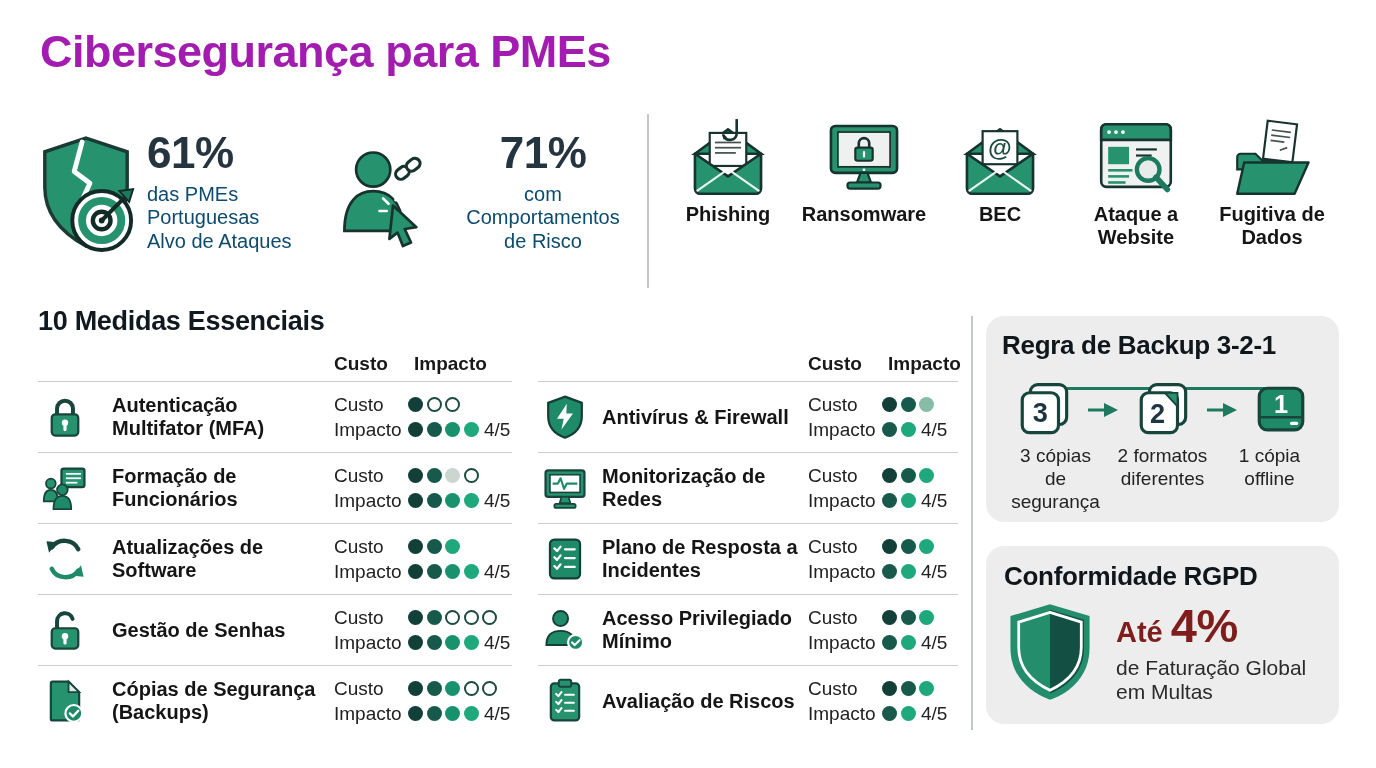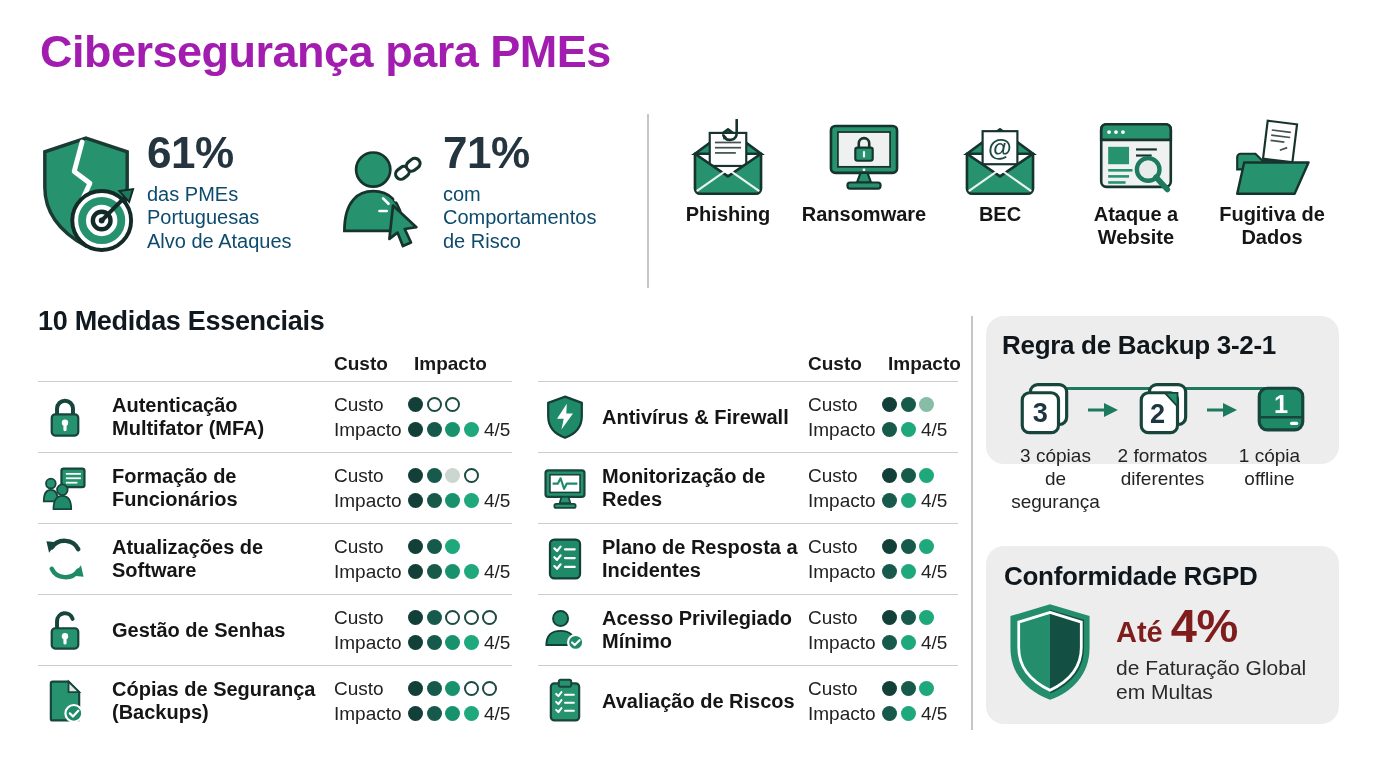--- a/index.html
+++ b/index.html
@@ -10,21 +10,21 @@
   
   .page-title{position:absolute;left:40px;top:26px;font-size:45px;font-weight:800;
               color:#a21caf;letter-spacing:-0.5px;}
 
   
   .stats-list{position:absolute;left:35px;top:131px;display:flex;}
   .stat{display:flex;align-items:flex-start;}
   .stat-icon-1 svg{width:102px;height:128px;}
   .stat-icon-2 svg{width:90px;height:114px;margin-top:14px;}
   .stat-text{margin-left:10px;width:192px;}
-  .stat:nth-child(2) .stat-text{margin-left:14px;width:200px;}
+  .stat:nth-child(2) .stat-text{margin-left:14px;width:200px;text-align:center;}
   .stat-value{font-size:44px;font-weight:800;color:#243540;line-height:1.02;letter-spacing:-0.5px;}
   .stat-caption{font-size:20px;color:#0c4a6e;line-height:1.17;white-space:pre-line;margin-top:7px;}
 
   .vdiv{position:absolute;width:2px;background:#c4c7c7;}
   #vdiv1{left:647px;top:114px;height:174px;}
   #vdiv2{left:971px;top:316px;height:414px;}
 
   
   .threats{position:absolute;left:660px;top:110px;width:682px;}
   .threats-title{font-size:28px;font-weight:800;color:#101820;letter-spacing:-0.3px;}
@@ -55,21 +55,21 @@
   #mcol-right .mrates{width:150px;}
   .rline{display:flex;align-items:center;height:25px;}
   .rlabel{flex:0 0 74px;font-size:19px;color:#222;}
   .dots{display:flex;align-items:center;}
   .dot{width:15px;height:15px;border-radius:50%;margin-right:3.5px;box-sizing:border-box;flex:0 0 auto;}
   .dot.empty{background:#fff;border:2.2px solid #1d4a42;}
   .rscore{font-size:19px;color:#222;margin-left:2px;}
 
   
   .panel{position:absolute;left:986px;width:353px;background:#ededed;border-radius:18px;box-sizing:border-box;}
-  #panel-backup{top:316px;height:148px;padding:14px 16px;}
+  #panel-backup{top:316px;height:206px;padding:14px 16px;}
   #panel-rgpd{top:546px;height:178px;padding:15px 18px;}
   .panel-title{font-size:26px;font-weight:800;color:#0f171c;letter-spacing:-0.3px;}
 
   .bk-diagram{position:relative;margin-top:4px;}
   .bk-bracket{position:absolute;left:40px;right:42px;top:6px;height:20px;
               border:3px solid #1d7a5f;border-bottom:none;border-radius:6px 6px 0 0;box-sizing:border-box;}
   .bk-row{position:relative;display:flex;align-items:center;margin-top:20px;}
   .bk-step{width:84px;display:flex;justify-content:center;}
   .bk-icon svg{width:60px;height:58px;}
   .bk-arrow{flex:1;display:flex;justify-content:center;align-items:center;}

